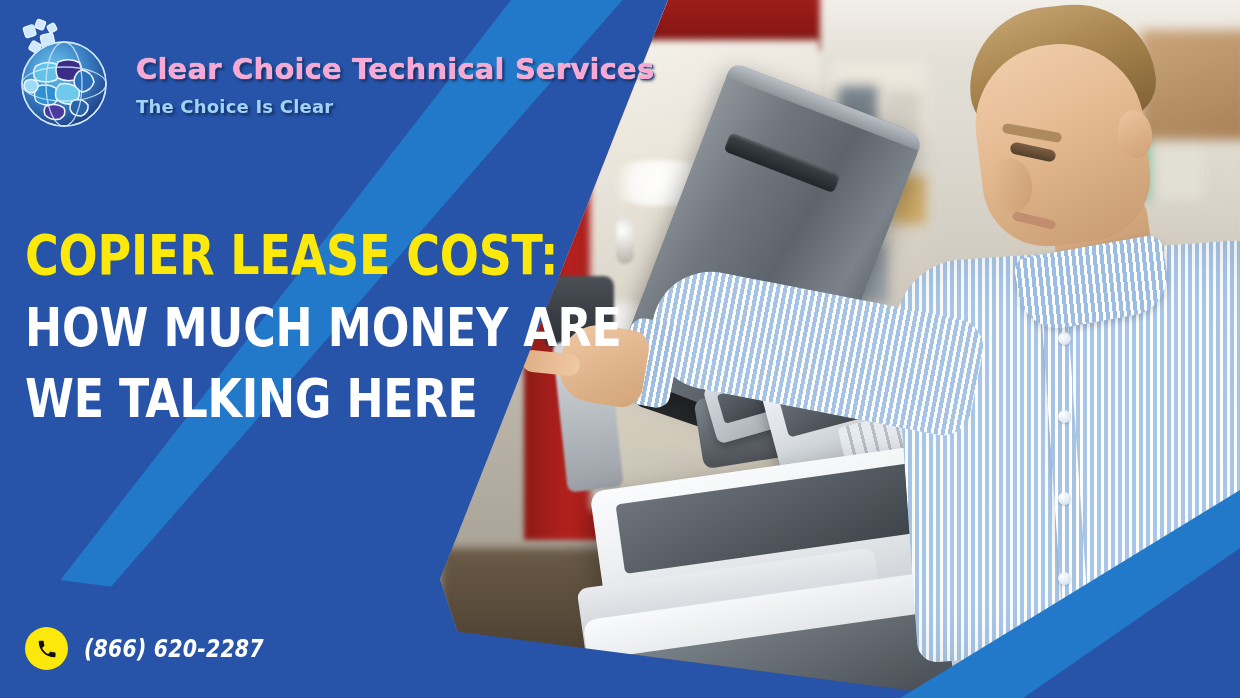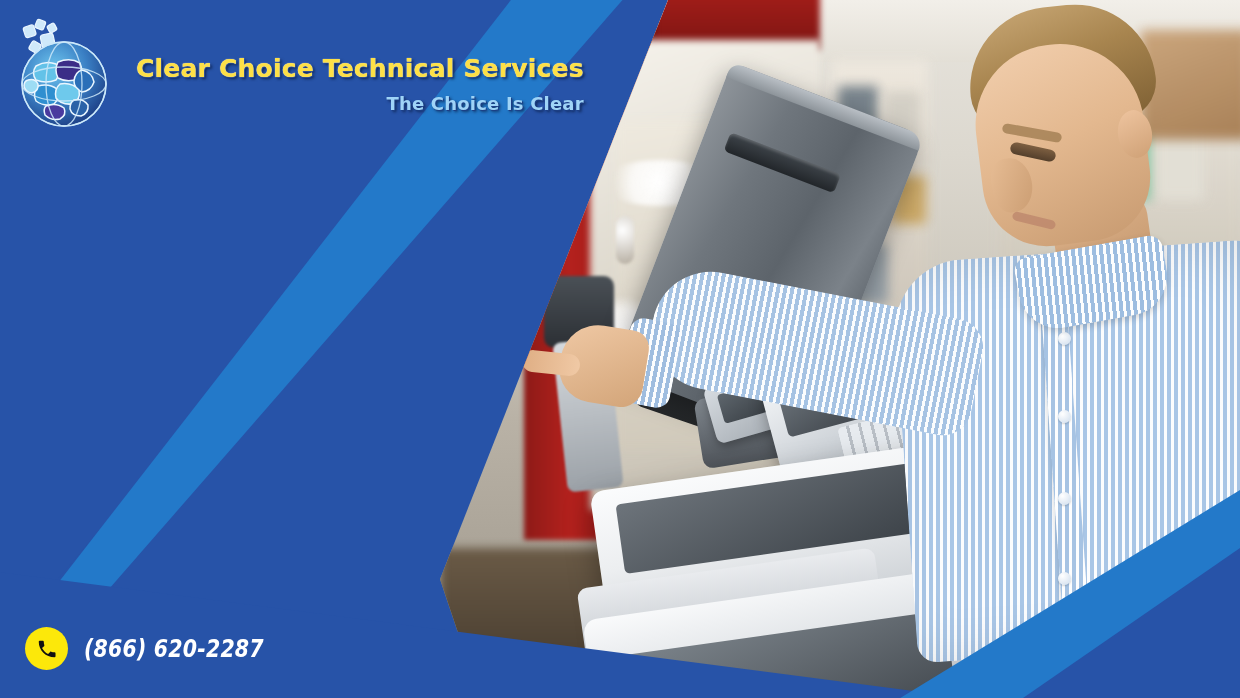--- a/index.html
+++ b/index.html
@@ -330,33 +330,33 @@
     display:flex; align-items:center;
     padding:14px 0 0 8px;
   }
   .logo {
     position:relative; width:112px; height:118px; flex:none;
   }
   .logo svg { width:100%; height:100%; display:block; }
   .brand { margin-left:16px; padding-top:22px; }
   .brand-name {
     font-family:"DejaVu Sans", sans-serif;
-    font-size:25px; font-weight:700; letter-spacing:.2px;
-    color:#fde047;
+    font-size:29px; font-weight:700; letter-spacing:.2px;
+    color:#f9a8d4;
     text-shadow:
       0 0 1px #ffffff,
       1px 1px 0 #1c3f86,
       2px 2px 3px rgba(6,22,56,.75);
     white-space:nowrap;
   }
   .brand-tag {
     font-family:"DejaVu Sans", sans-serif;
     font-size:18px; font-weight:700; letter-spacing:.2px;
     color:#9fd4f7;
-    text-align:right; margin-top:10px;
+    text-align:left; margin-top:10px;
     text-shadow:1px 1px 0 #1c3f86, 2px 2px 3px rgba(6,22,56,.7);
     white-space:nowrap;
   }
 
   
   .headline {
     position:absolute; left:25px; top:228px; z-index:30;
     width:560px;
   }
   .hl-line {
@@ -534,20 +534,25 @@
           <ellipse cx="56" cy="70" rx="42" ry="17"></ellipse>
         </g>
       </svg>
     </div>
     <div class="brand">
       <div class="brand-name">Clear Choice Technical Services</div>
       <div class="brand-tag">The Choice Is Clear</div>
     </div>
   </div>
 
+  <div class="headline">
+    <div class="hl-line hl-1">COPIER LEASE COST:</div>
+    <div class="hl-line hl-2">HOW MUCH MONEY ARE</div>
+    <div class="hl-line hl-3">WE TALKING HERE</div>
+  </div>
 
   <div class="footer">
     <div class="contact">
       <span class="c-icon">
         <svg viewBox="0 0 24 24" xmlns="http://www.w3.org/2000/svg" aria-hidden="true">
           <path fill="#111111" d="M6.6 10.8c1.4 2.8 3.8 5.2 6.6 6.6l2.2-2.2c.3-.3.7-.4 1.1-.3 1.2.4 2.5.6 3.8.6.6 0 1 .4 1 1V20c0 .6-.4 1-1 1C10.6 21 3 13.4 3 4c0-.6.4-1 1-1h3.5c.6 0 1 .4 1 1 0 1.3.2 2.6.6 3.8.1.4 0 .8-.3 1.1l-2.2 2z"></path>
         </svg>
       </span>
       <span class="c-text">(866) 620-2287</span>
     </div>

